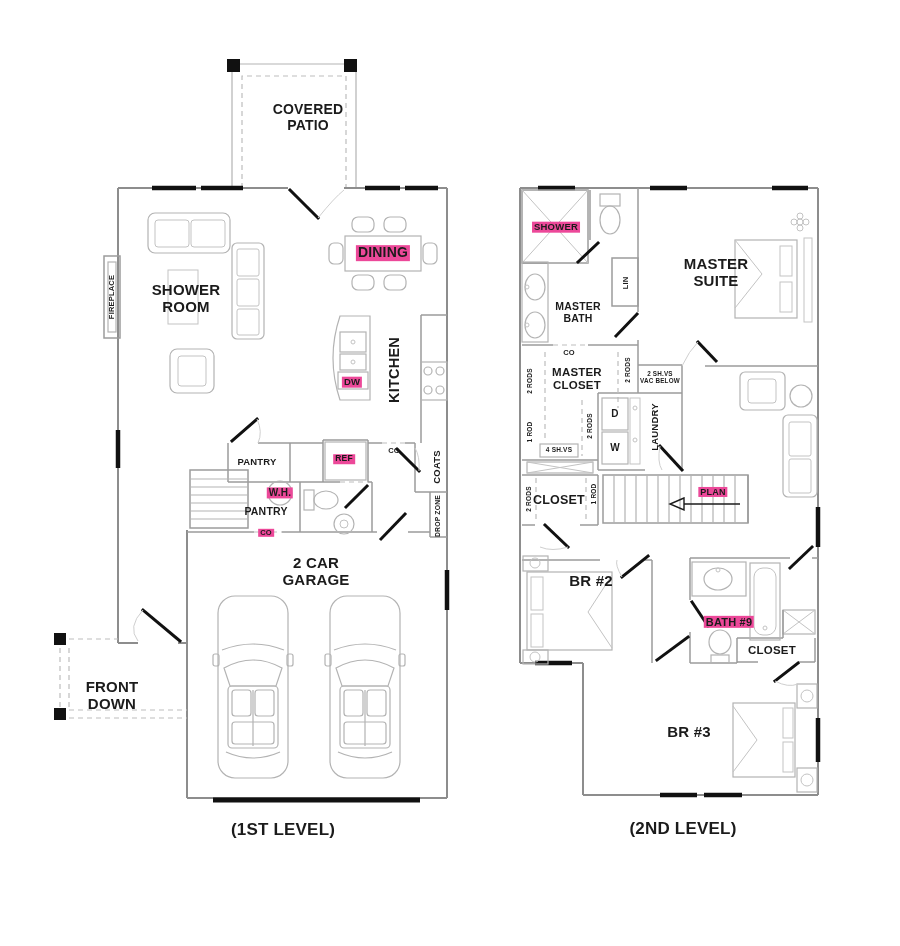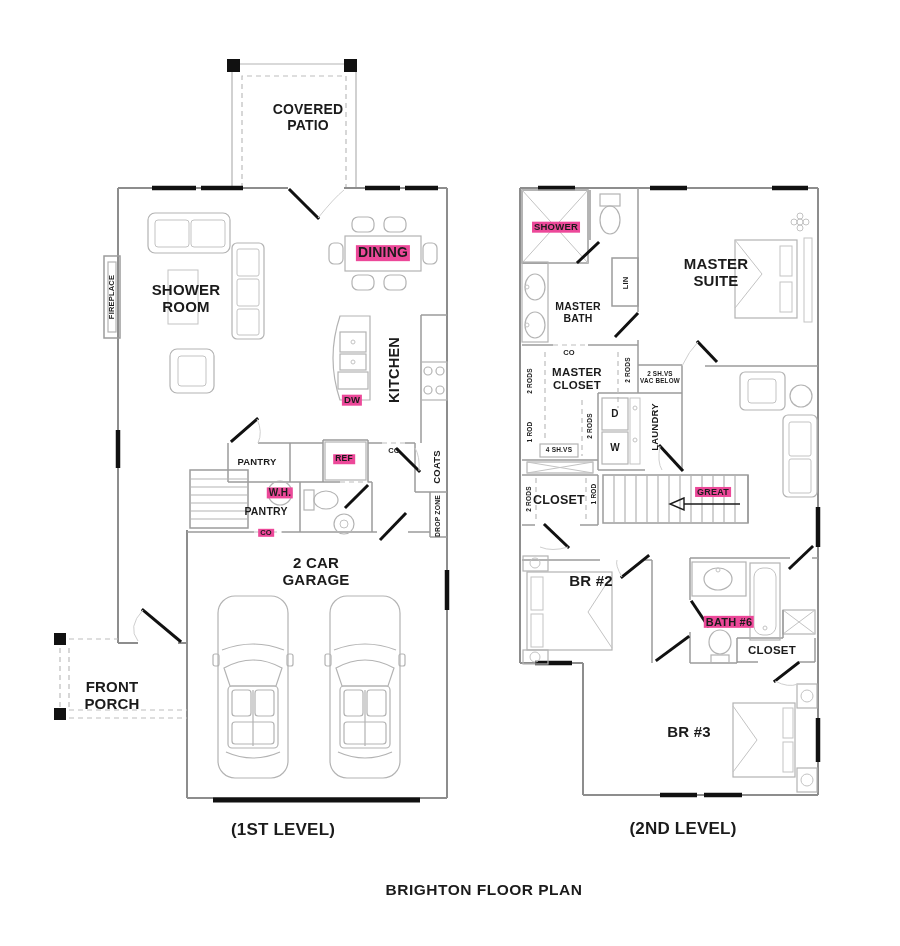--- a/index.html
+++ b/index.html
@@ -315,34 +315,34 @@
     </g>
   </g>
 </svg>
 
 <div class="lbl" style="left:308px;top:118px;font-size:14px">COVERED
 PATIO</div>
 <div class="lbl" style="left:186px;top:299px;font-size:15px">SHOWER
 ROOM</div>
 <div class="lbl bg" style="left:383px;top:253px;font-size:14px">DINING</div>
 <div class="lbl v" style="left:394px;top:370px;font-size:14.5px">KITCHEN</div>
-<div class="lbl bg" style="left:352px;top:400px;font-size:9.5px">DW</div>
+<div class="lbl bg" style="left:352px;top:382px;font-size:9.5px">DW</div>
 <div class="lbl v" style="left:112px;top:297px;font-size:7.5px">FIREPLACE</div>
 <div class="lbl" style="left:257px;top:462px;font-size:9.5px">PANTRY</div>
 <div class="lbl bg" style="left:344px;top:459px;font-size:8.5px">REF</div>
 <div class="lbl" style="left:394px;top:451px;font-size:7.5px">CO</div>
 <div class="lbl v" style="left:437px;top:467px;font-size:9.5px">COATS</div>
 <div class="lbl bg" style="left:280px;top:493px;font-size:10px">W.H.</div>
 <div class="lbl" style="left:266px;top:512px;font-size:10.5px">PANTRY</div>
 <div class="lbl v" style="left:438px;top:516px;font-size:6.8px">DROP ZONE</div>
 <div class="lbl bg" style="left:266px;top:533px;font-size:7.5px">CO</div>
 <div class="lbl" style="left:316px;top:572px;font-size:15px">2 CAR
 GARAGE</div>
 <div class="lbl" style="left:112px;top:696px;font-size:15px">FRONT
-PORCH</div>
+DOWN</div>
 <div class="lbl" style="left:283px;top:830px;font-size:17px">(1ST LEVEL)</div>
 
 <div class="lbl bg" style="left:556px;top:227px;font-size:9.5px">SHOWER</div>
 <div class="lbl" style="left:578px;top:313px;font-size:10.5px">MASTER
 BATH</div>
 <div class="lbl v" style="left:626px;top:283px;font-size:7.5px">LIN</div>
 <div class="lbl" style="left:716px;top:273px;font-size:15px">MASTER
 SUITE</div>
 <div class="lbl" style="left:569px;top:353px;font-size:7.5px">CO</div>
 <div class="lbl" style="left:577px;top:379px;font-size:11.5px">MASTER
@@ -353,22 +353,21 @@
 <div class="lbl v" style="left:590px;top:426px;font-size:6.5px">2 RODS</div>
 <div class="lbl" style="left:559px;top:450px;font-size:6.5px">4 SH.VS</div>
 <div class="lbl" style="left:660px;top:377px;font-size:6.3px">2 SH.VS
 VAC BELOW</div>
 <div class="lbl" style="left:615px;top:414px;font-size:10px">D</div>
 <div class="lbl" style="left:615px;top:448px;font-size:10px">W</div>
 <div class="lbl v" style="left:655px;top:427px;font-size:9.5px">LAUNDRY</div>
 <div class="lbl" style="left:559px;top:500px;font-size:12.5px">CLOSET</div>
 <div class="lbl v" style="left:529px;top:499px;font-size:6.5px">2 RODS</div>
 <div class="lbl v" style="left:594px;top:494px;font-size:6.5px">1 ROD</div>
-<div class="lbl bg" style="left:713px;top:492px;font-size:9px">GREAT</div>
+<div class="lbl bg" style="left:713px;top:492px;font-size:9px">PLAN</div>
 <div class="lbl" style="left:591px;top:581px;font-size:15px">BR #2</div>
-<div class="lbl bg" style="left:729px;top:622px;font-size:11px">BATH #6</div>
+<div class="lbl bg" style="left:729px;top:622px;font-size:11px">BATH #9</div>
 <div class="lbl" style="left:772px;top:650px;font-size:11.5px">CLOSET</div>
 <div class="lbl" style="left:689px;top:732px;font-size:15px">BR #3</div>
 <div class="lbl" style="left:683px;top:829px;font-size:17px">(2ND LEVEL)</div>
 
-<div class="lbl" style="left:484px;top:890px;font-size:15.5px;letter-spacing:.5px">BRIGHTON FLOOR PLAN</div>
 
 </div>
 
 </body></html>

